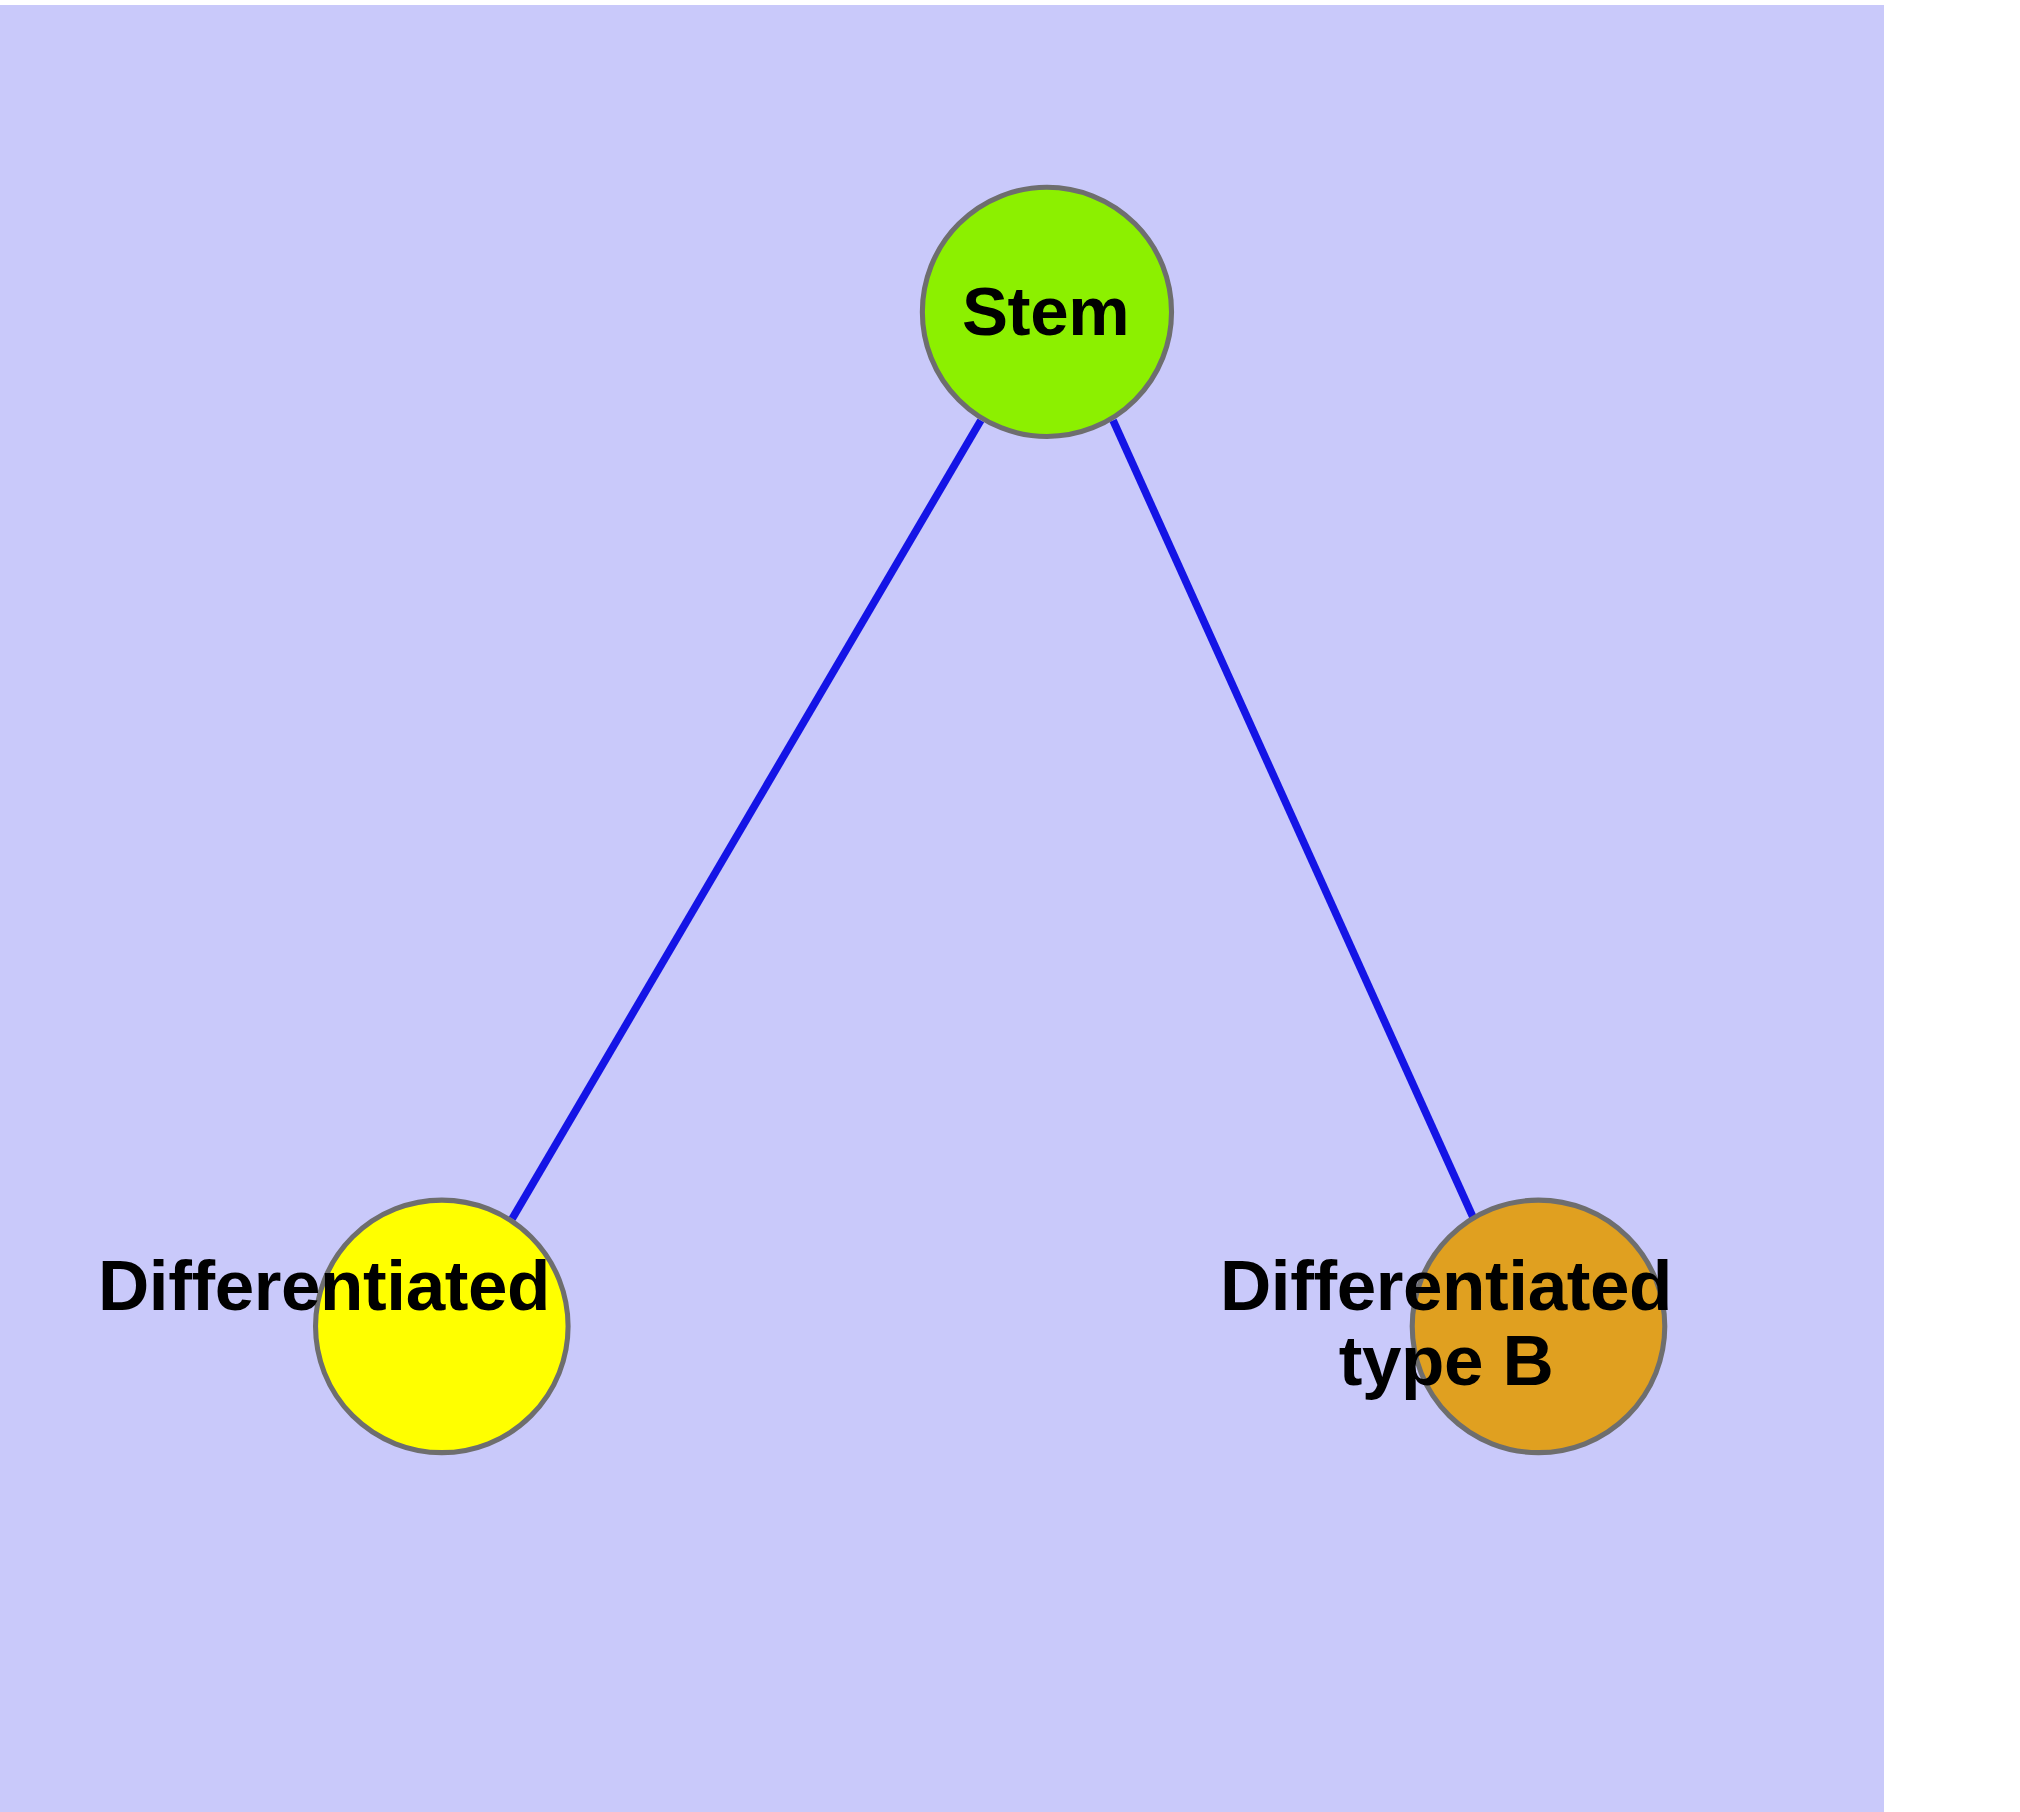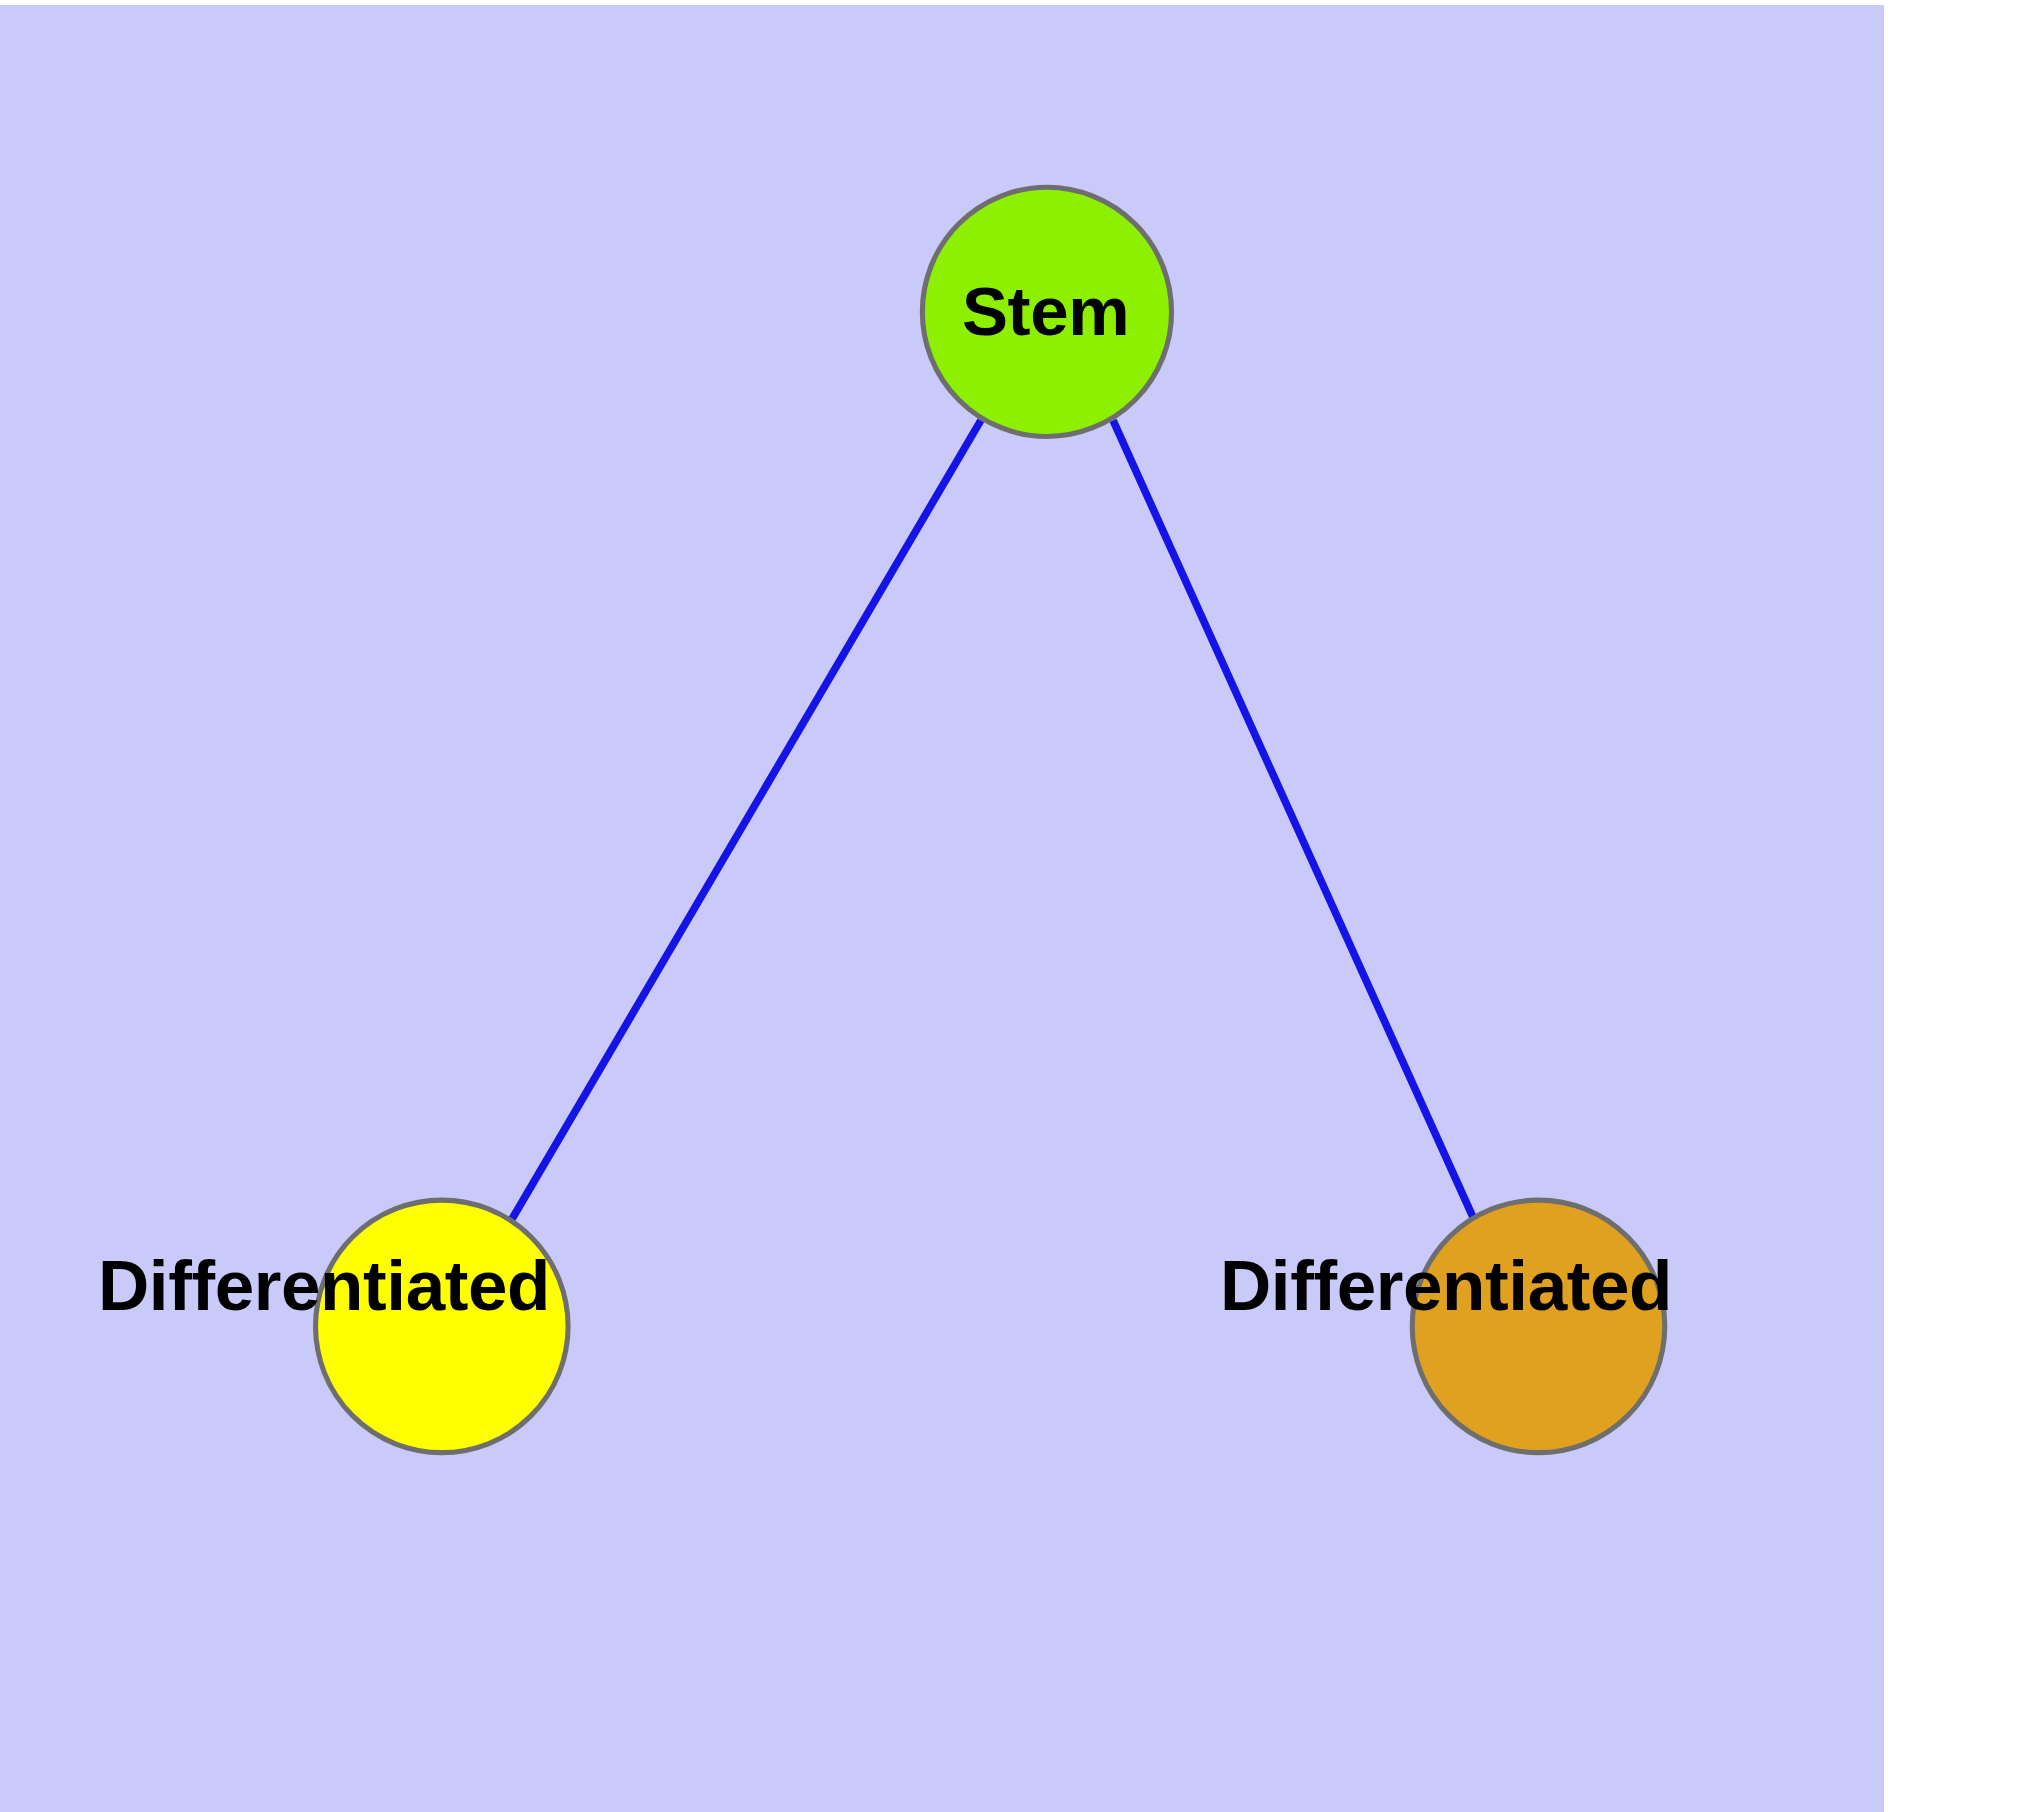--- a/index.html
+++ b/index.html
@@ -63,16 +63,16 @@
     <g id="nodes-layer">
         <circle cx="1235" cy="368" r="147" fill="#8cf000" stroke="#6e6e6e" stroke-width="6"></circle>
         <circle cx="521" cy="1565" r="149" fill="#ffff00" stroke="#6e6e6e" stroke-width="6"></circle>
         <circle cx="1815" cy="1565" r="149" fill="#e0a020" stroke="#6e6e6e" stroke-width="6"></circle>
       </g>
   </svg>
 
   <div id="labels-layer">
       <div class="node-label stem-label" style="left: 962px; top: 275px;"><span>Stem</span></div>
       <div class="node-label leaf-label" style="left: 98px; top: 1248px;"><span>Differentiated</span><br></div>
-      <div class="node-label leaf-label" style="left: 1220px; top: 1248px;"><span>Differentiated</span><br></div>
+      <div class="node-label leaf-label" style="left: 1220px; top: 1248px;"><span>Differentiated</span><br><span>type B</span></div>
     </div>
 </div>
 
 
 </body></html>

